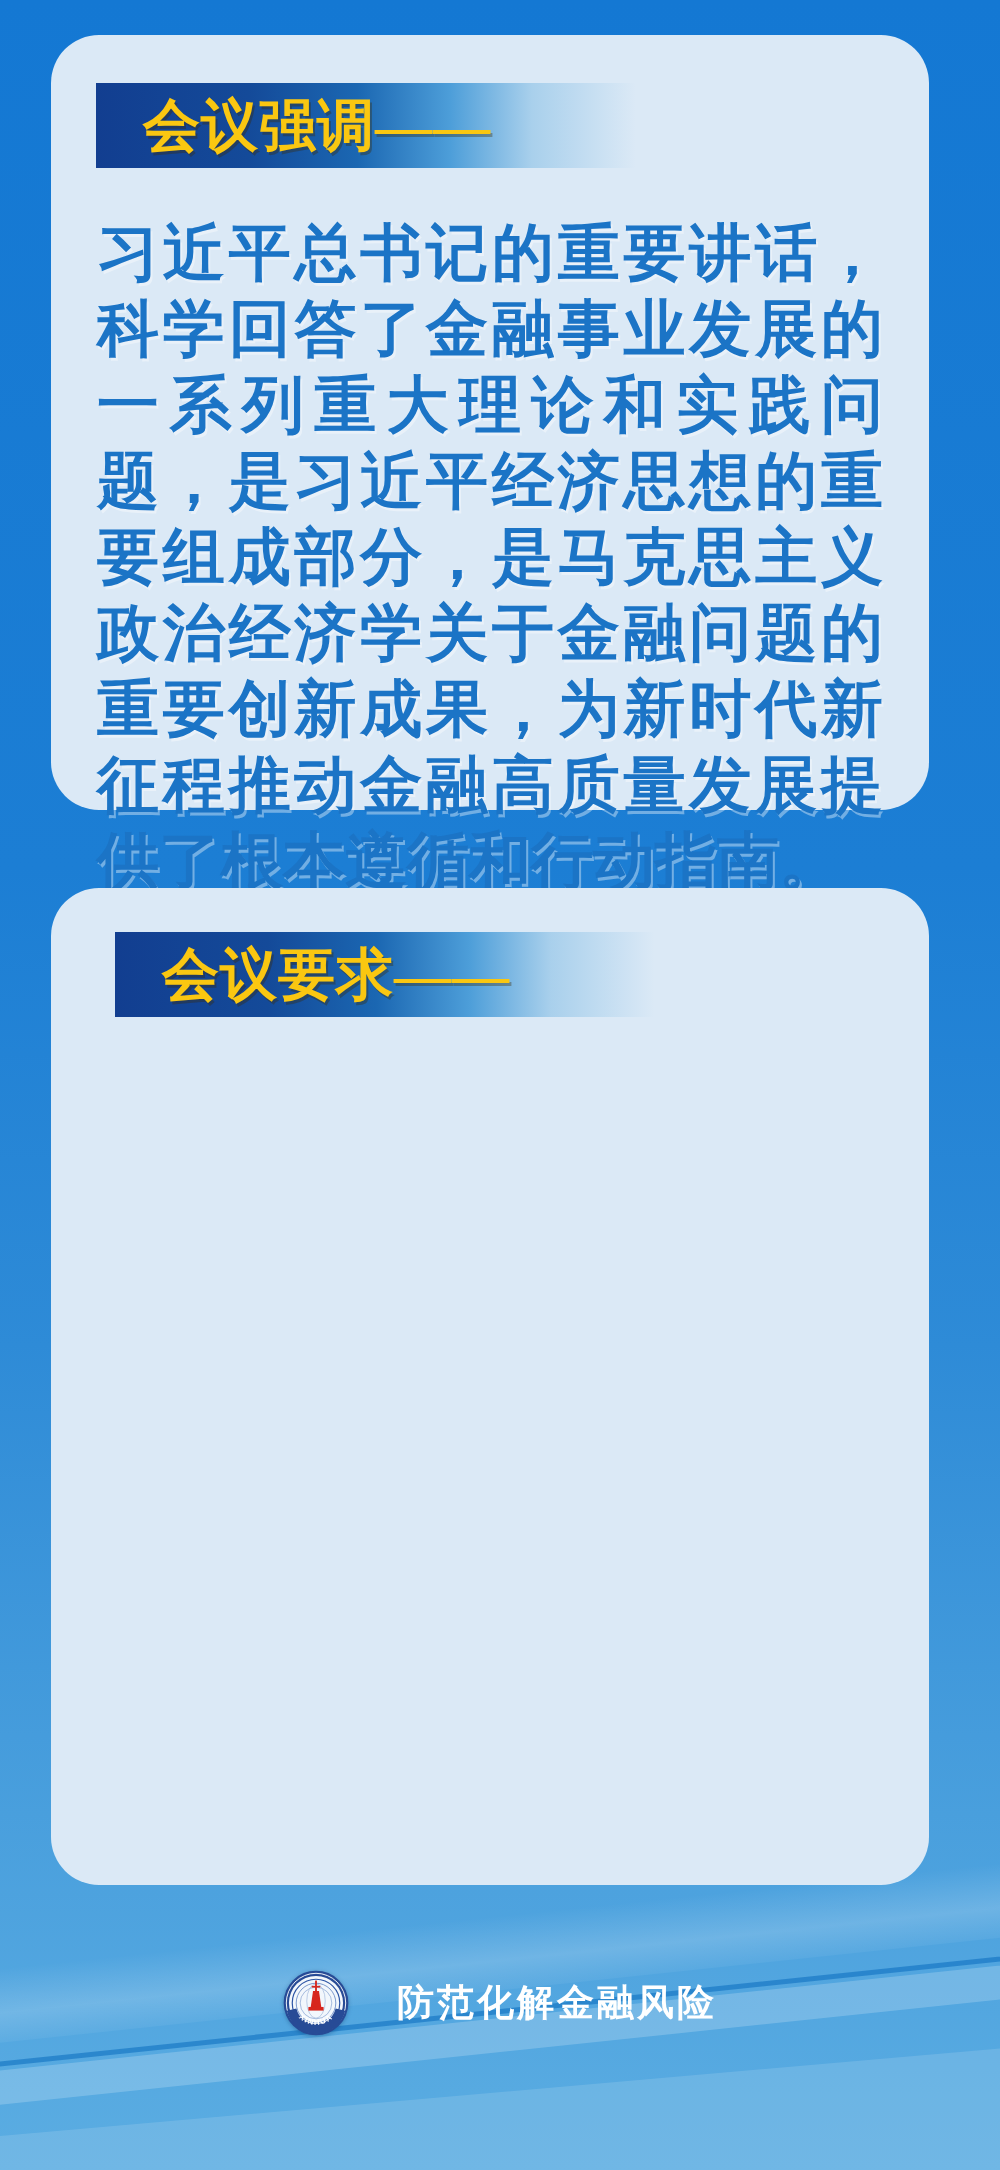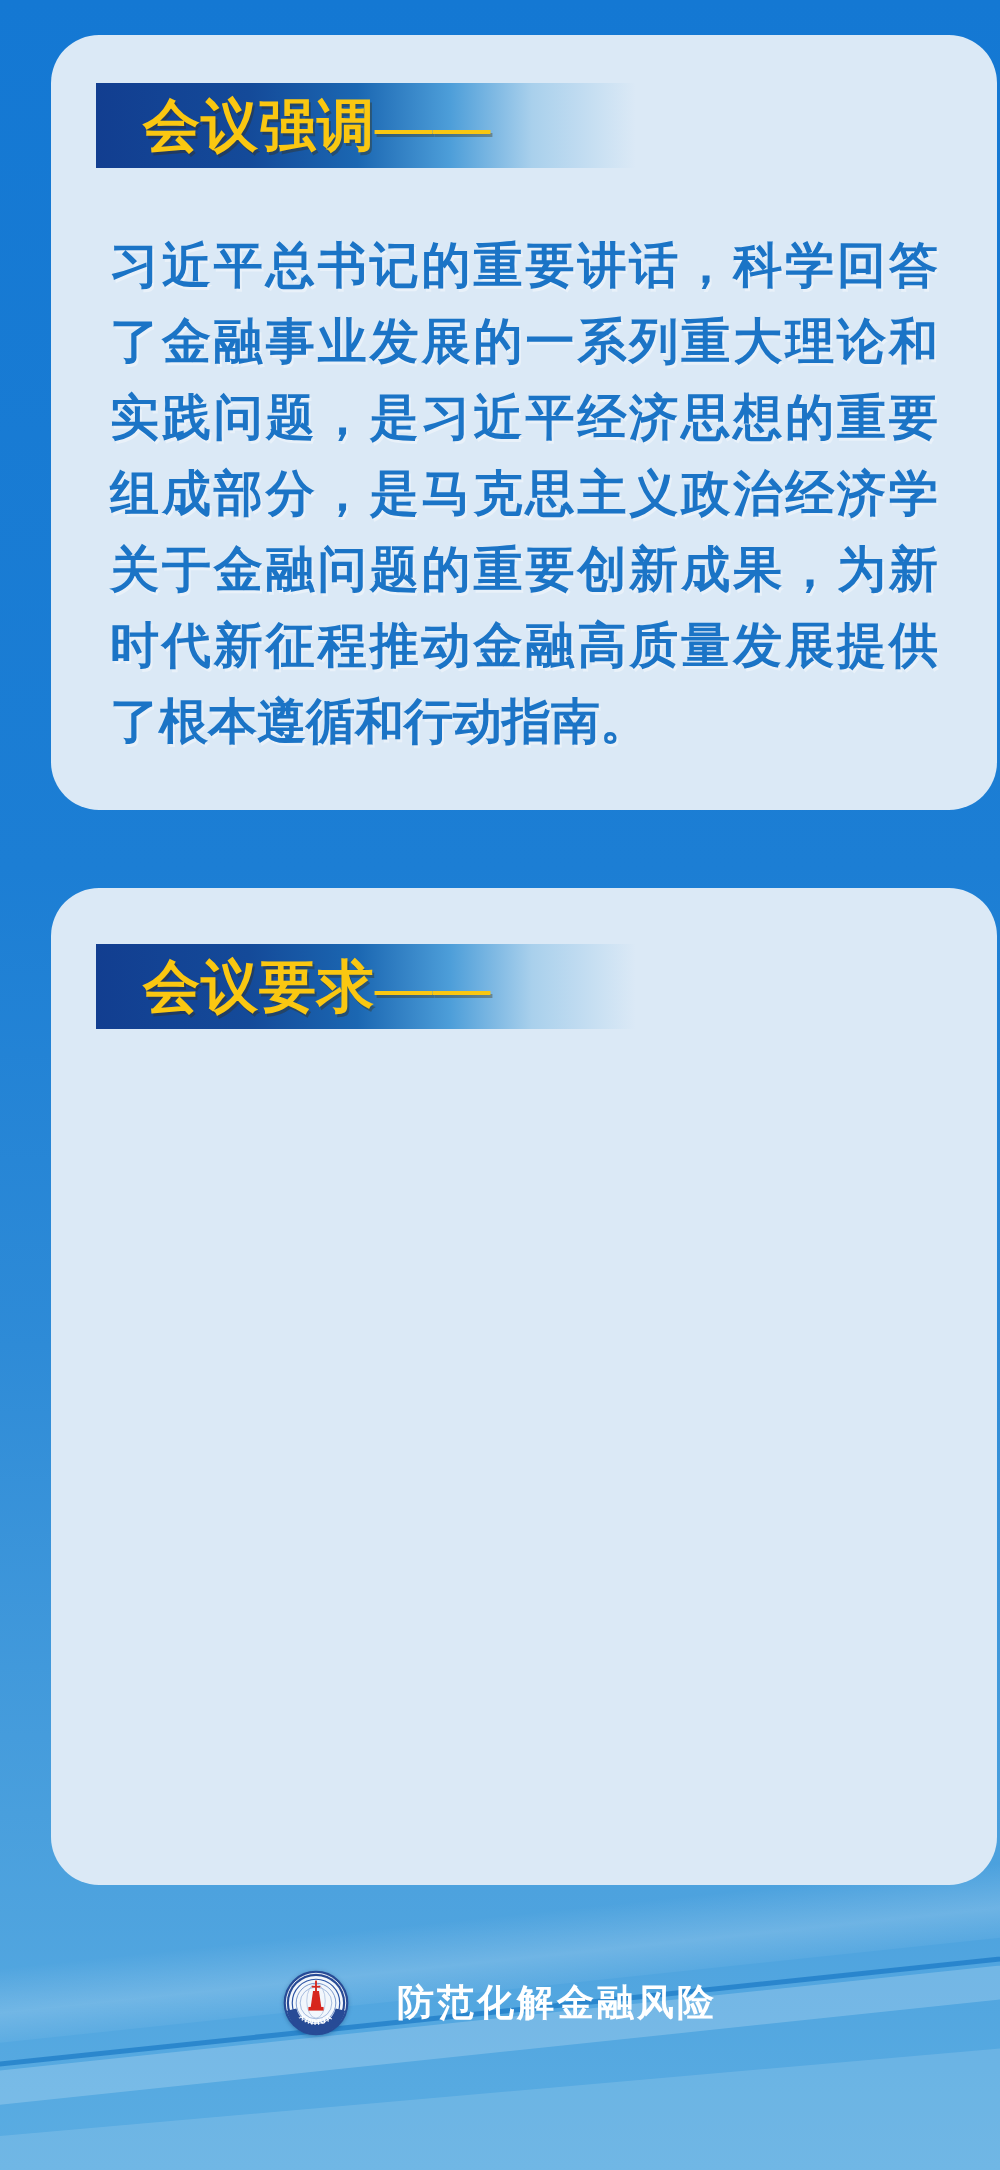--- a/index.html
+++ b/index.html
@@ -17,21 +17,21 @@
   .waves { position:absolute; left:0; bottom:0; width:100%; height:330px; overflow:hidden; }
   .wave { position:absolute; left:-150px; width:1700px; border-radius:60px; transform:rotate(-6deg); }
   .wave.w1 { top:55px;  height:74px; background:linear-gradient(180deg,rgba(255,255,255,0) 0%,rgba(255,255,255,.18) 60%,rgba(255,255,255,.05) 100%); }
   .wave.wd { top:148px; height:5px;  background:rgba(10,108,190,.55); }
   .wave.w2 { top:157px; height:34px; background:rgba(255,255,255,.20); }
   .wave.w3 { top:235px; height:170px; background:rgba(255,255,255,.13); transform:rotate(-5deg); }
 
   .card {
     position:absolute;
     left:51px;
-    width:946px;
+    width:878px;
     background:var(--card-bg,#dbe9f6);
     border-radius:48px;
   }
   .card.card1 { top:35px;  height:775px; }
   .card.card2 { top:888px; height:997px; }
 
   .bar {
     position:absolute;
     left:45px;
     width:545px;
@@ -40,42 +40,42 @@
     align-items:center;
     background:linear-gradient(90deg,
       var(--bar-navy,#123e90) 0%,
       #144a99 28%,
       #1b67b2 48%,
       #4d9ed9 65%,
       #a9d0ec 80%,
       rgba(219,233,246,0) 99%);
   }
   .card1 .bar { top:48px; }
-  .card2 .bar { top:56px; }
+  .card2 .bar { top:44px;margin-left:19px; }
 
   .bar-label {
     font-family:"Liberation Serif","DejaVu Serif",serif;
     font-weight:bold;
     font-size:57px;
     line-height:1;
     color:var(--gold,#fac711);
     padding-left:47px;
     letter-spacing:1px;
     white-space:nowrap;
     text-shadow:2px 3px 0 rgba(60,40,0,.35);
   }
 
   .body-text {
     position:absolute;
     left:43px;
     right:43px;
-    margin:16px;
+    margin:3px;
     font-family:"Liberation Serif","DejaVu Serif",serif;
     font-weight:bold;
-    font-size:49px;
+    font-size:62px;
     line-height:76px;
     color:var(--body-blue,#1b74c6);
     text-align:justify;
     text-justify:inter-ideograph;
     line-break:strict;
     text-shadow:2px 3px 0 rgba(255,255,255,.38);
   }
   .card1 .body-text { top:177px; }
   .card2 .body-text { top:181px; }
 

